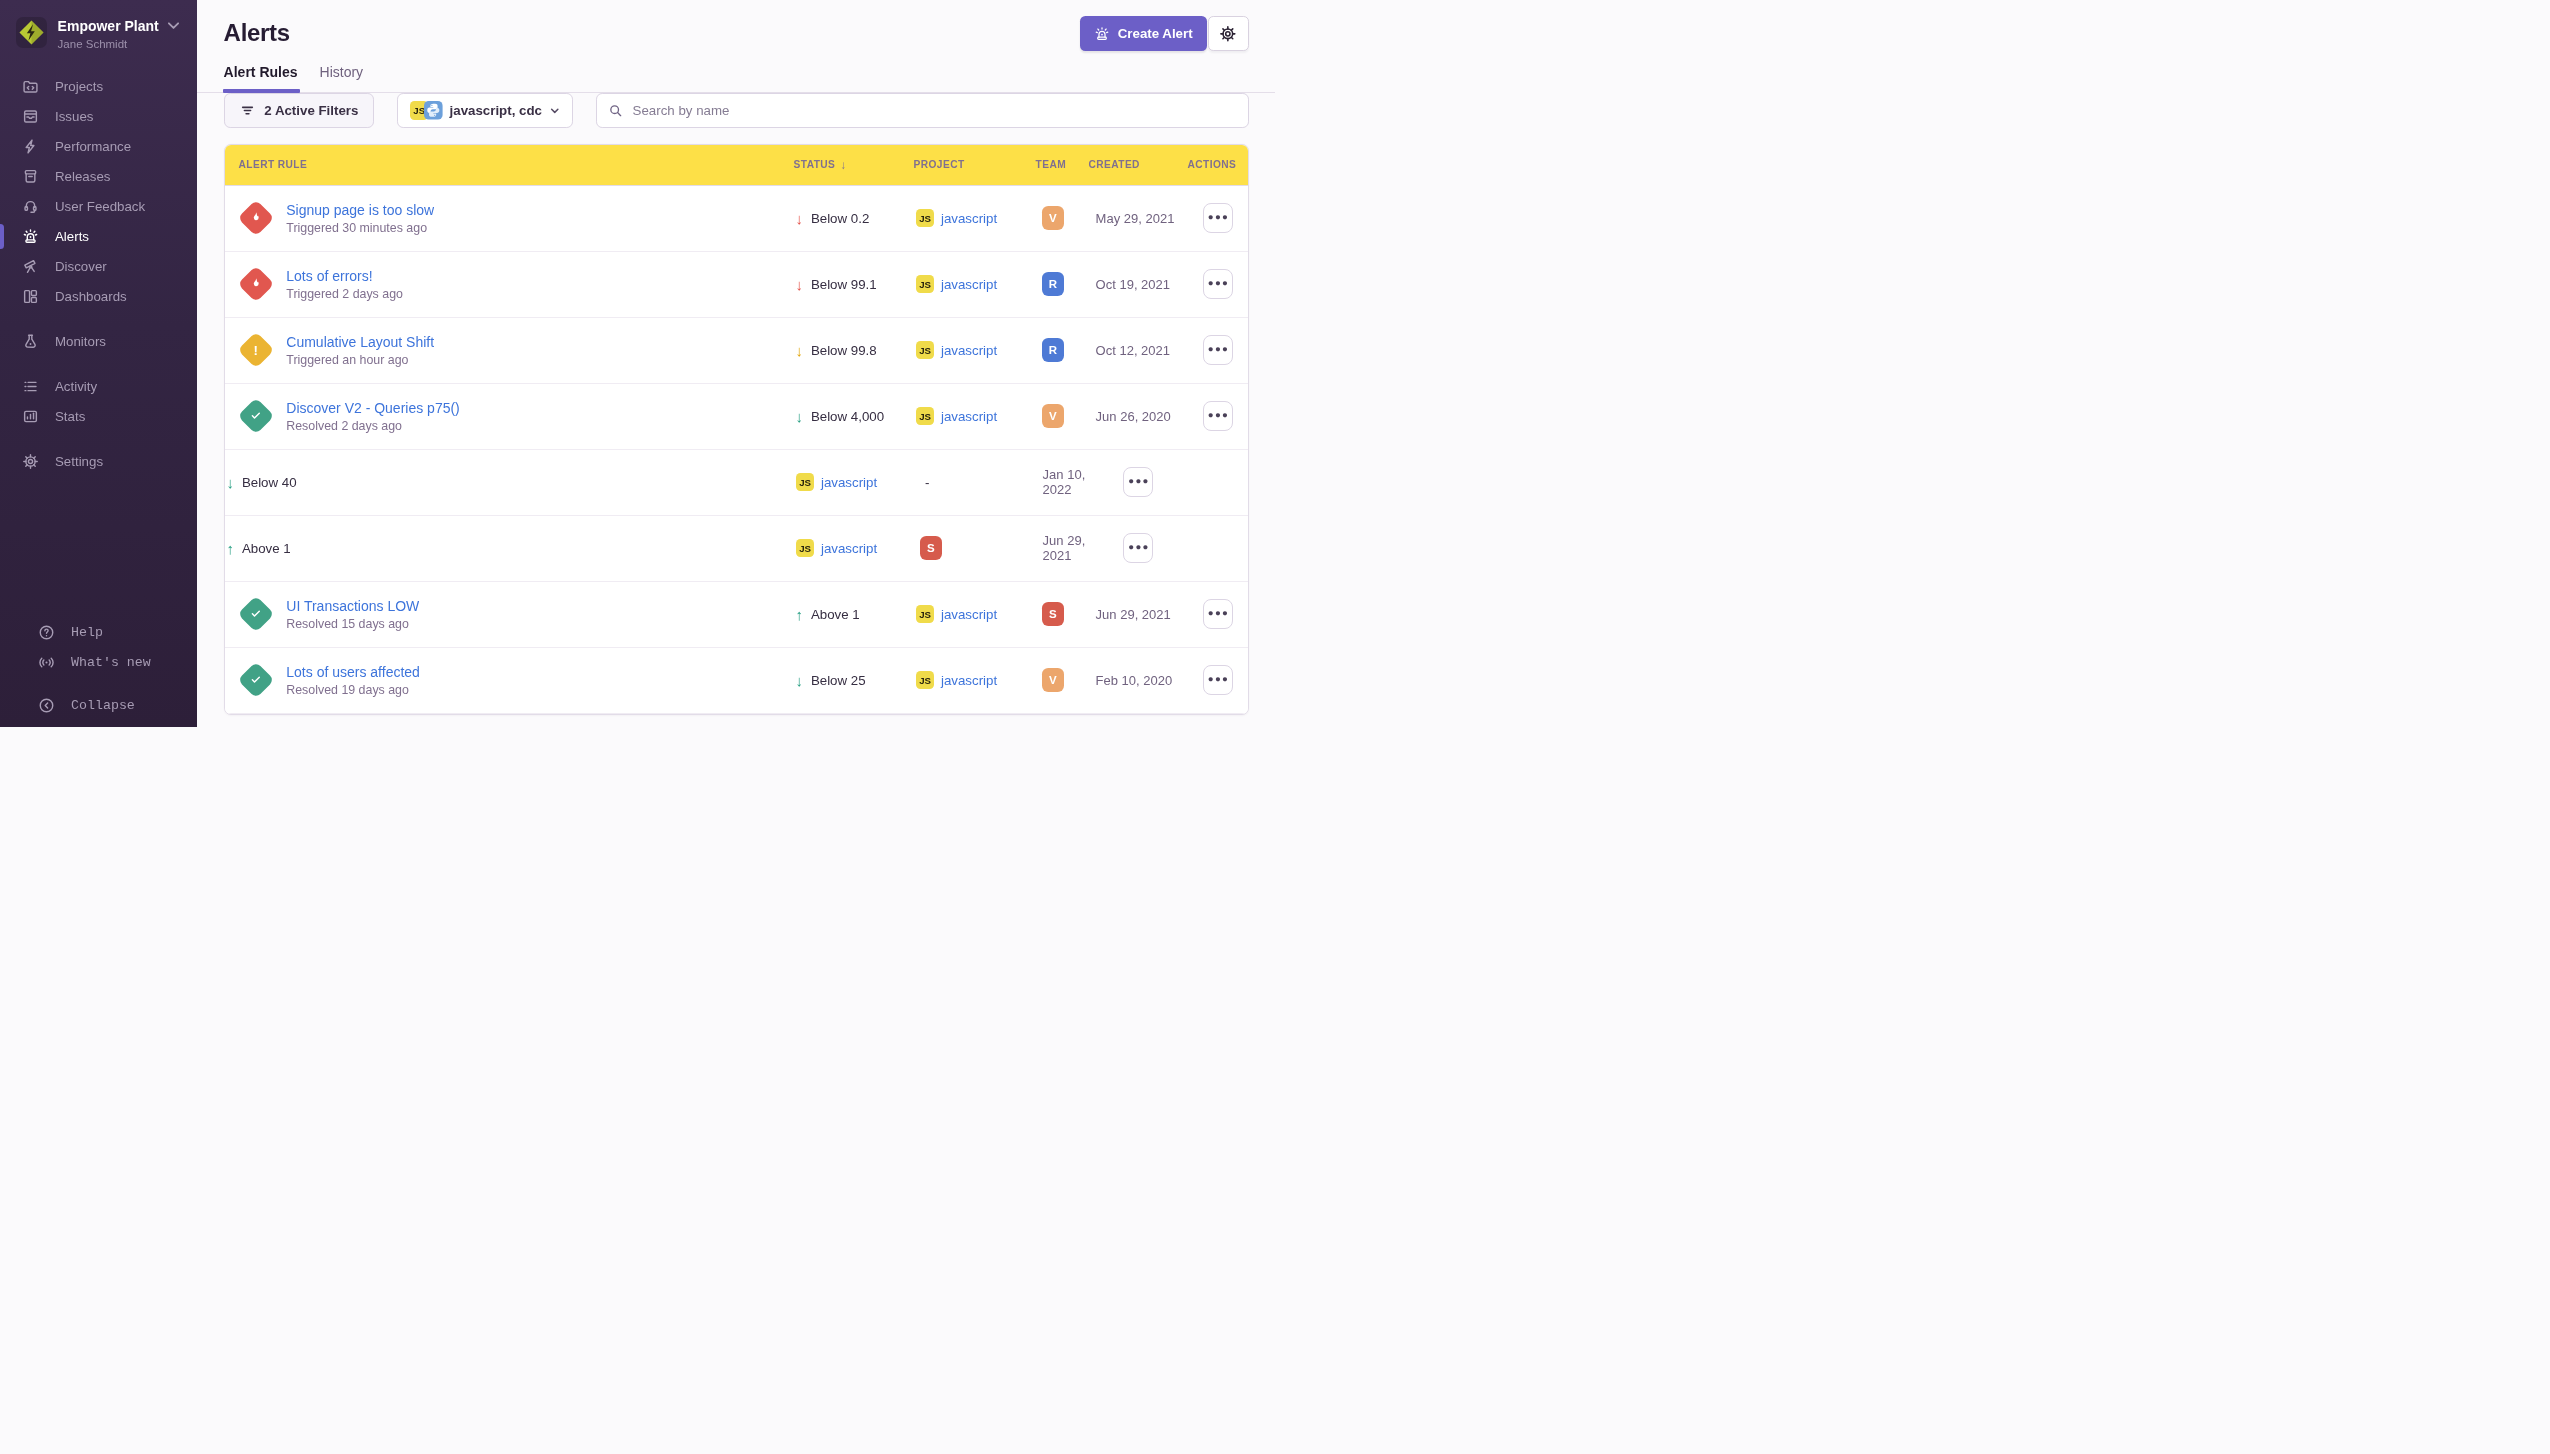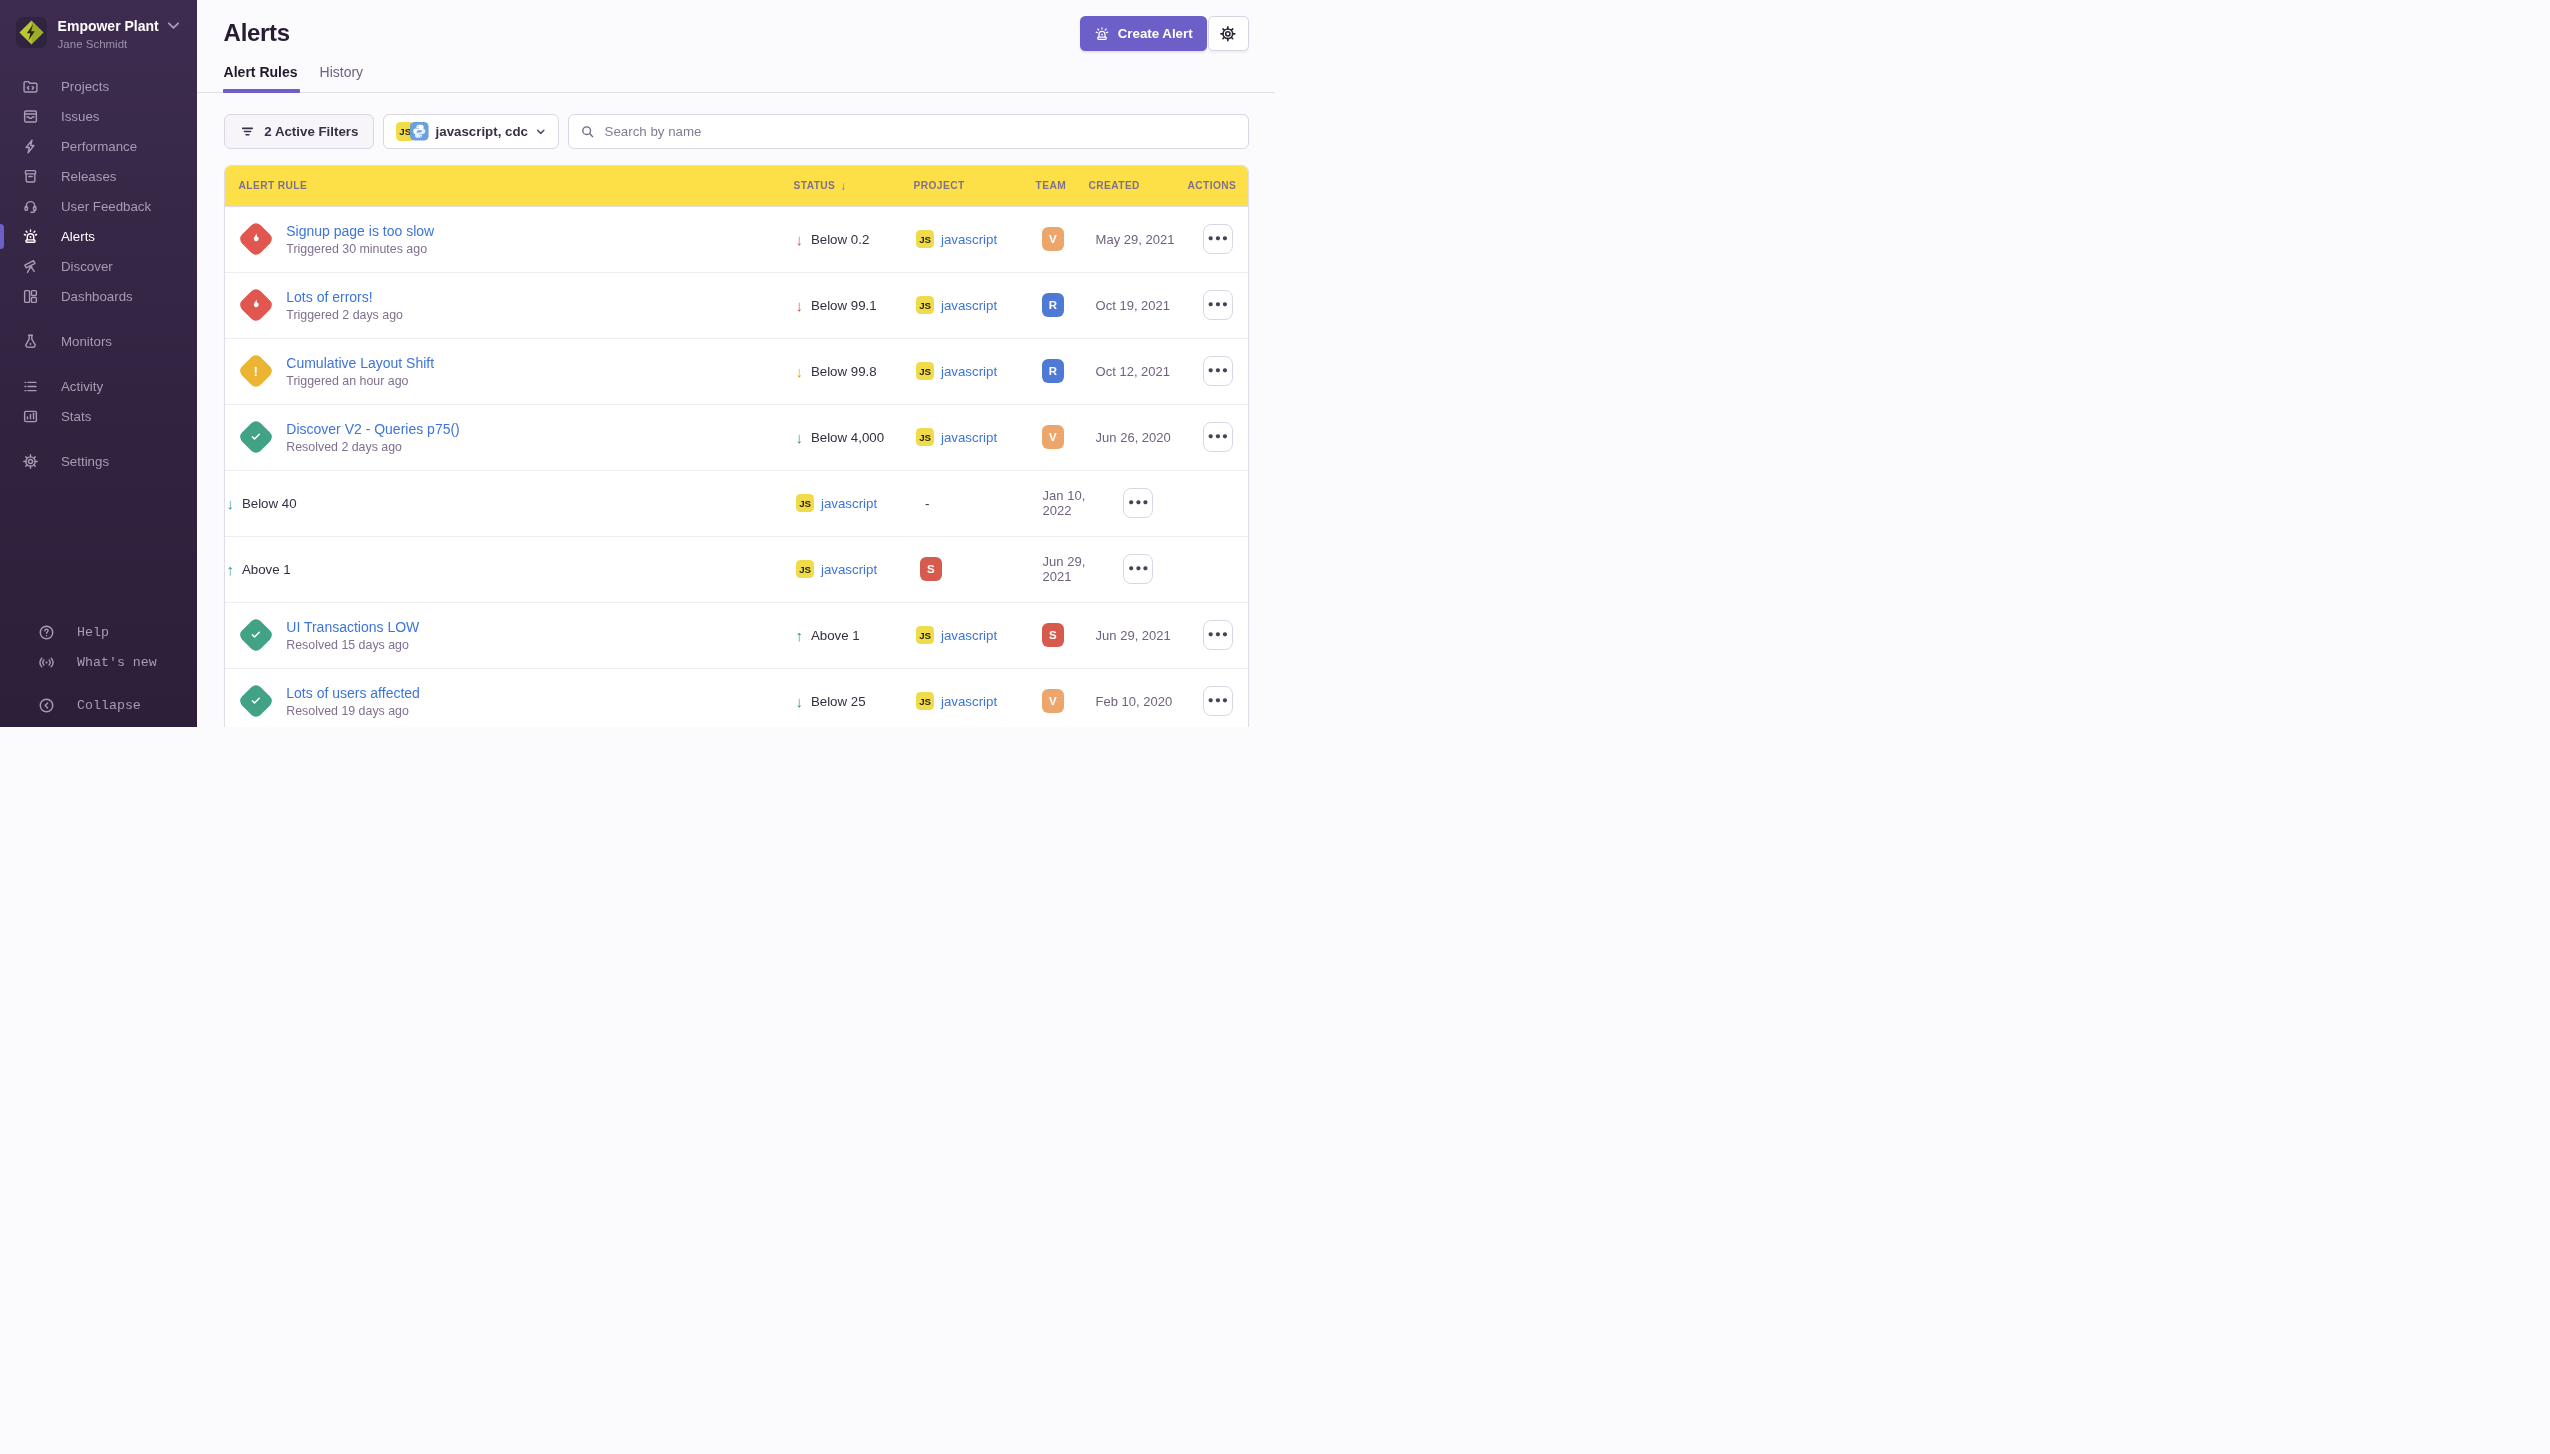--- a/index.html
+++ b/index.html
@@ -11,21 +11,21 @@
   .sidebar{width:197px;flex:none;position:relative;color:#A79CB4;
            background:linear-gradient(180deg,#3D2C4F 0%,#332543 45%,#2D1F39 100%);}
   .org{display:flex;gap:10.6px;align-items:flex-start;padding:17px 10.6px 0 16px;cursor:pointer;}
   .org-logo svg{width:31px;height:31px;display:block;}
   .org-name-row{display:flex;align-items:center;gap:6.2px;}
   .org-name{color:#fff;font-weight:700;font-size:14px;white-space:nowrap;}
   .org-chev svg{width:9.7px;height:9.7px;stroke:#fff;}
   .org-user{color:#9C90AB;font-size:11.5px;margin-top:3.5px;}
   nav{margin-top:22px;}
   .nav-section{margin-bottom:15px;}
-  .nav-item{position:relative;display:flex;align-items:center;gap:22px;height:30px;
+  .nav-item{position:relative;display:flex;align-items:center;gap:16px;height:30px;
             padding-left:22px;font-size:13.3px;cursor:pointer;white-space:nowrap;}
   .nav-item.active{color:#fff;font-weight:400;}
   .ind{position:absolute;left:0;top:2.7px;width:4.4px;height:25px;background:#6C5FC7;border-radius:0 3.5px 3.5px 0;}
   .ico{display:flex;flex:none;}
   .ico svg{width:17px;height:17px;fill:none;stroke:currentColor;stroke-width:1.5;
            stroke-linecap:round;stroke-linejoin:round;}
   .sidebar-footer{position:absolute;left:16px;right:0;bottom:6.2px;font-family:Liberation Mono, monospace;}
   .fgap{height:13.3px;}
 
   
@@ -43,21 +43,21 @@
             color:#2B2233;box-shadow:0 1.8px 1.8px rgba(43,34,51,.05);}
   .btn-icon .ico svg{width:17.7px;height:17.7px;stroke-width:1.6;}
 
   .tabs{display:flex;gap:22px;margin:13.3px -27.5px 0 -26.6px;padding:0 27.5px 0 26.6px;
         border-bottom:0.9px solid #E4DEE9;}
   .tab{position:relative;font-size:14px;padding-bottom:11.5px;color:#6F617E;cursor:pointer;}
   .tab.active{color:#221A2C;font-weight:700;}
   .tab.active::after{content:"";position:absolute;left:-0.9px;right:-2.7px;bottom:-0.9px;height:3.5px;
                      background:#6C5FC7;border-radius:0.9px;}
 
-  .filter-row{display:flex;gap:9px;margin-top:21px;border-radius:9px;}
+  .filter-row{display:flex;gap:23px;border-radius:9px;}
   .filter-btn,.project-btn{display:flex;align-items:center;height:35px;border-radius:6.2px;
         font-size:13.3px;font-weight:700;color:#3A3045;cursor:pointer;box-sizing:border-box;}
   .filter-btn{gap:9.7px;padding:0 15px;background:#F7F5FA;border:0.9px solid #DCD5E4;}
   .filter-btn .ico svg{width:15px;height:15px;stroke-width:1.9;}
   .project-btn{gap:7px;padding:0 11.5px;background:#fff;border:0.9px solid #DCD5E4;}
   .chev svg{width:11.5px;height:11.5px;fill:none;stroke:#554A63;stroke-width:1.8;
             stroke-linecap:round;stroke-linejoin:round;}
   .js-badge{width:18.6px;height:18.6px;flex:none;border-radius:4.4px;background:#F0DB4A;color:#221F0C;
             font-weight:800;font-size:9.7px;display:flex;align-items:center;justify-content:center;
             position:relative;z-index:1;}

